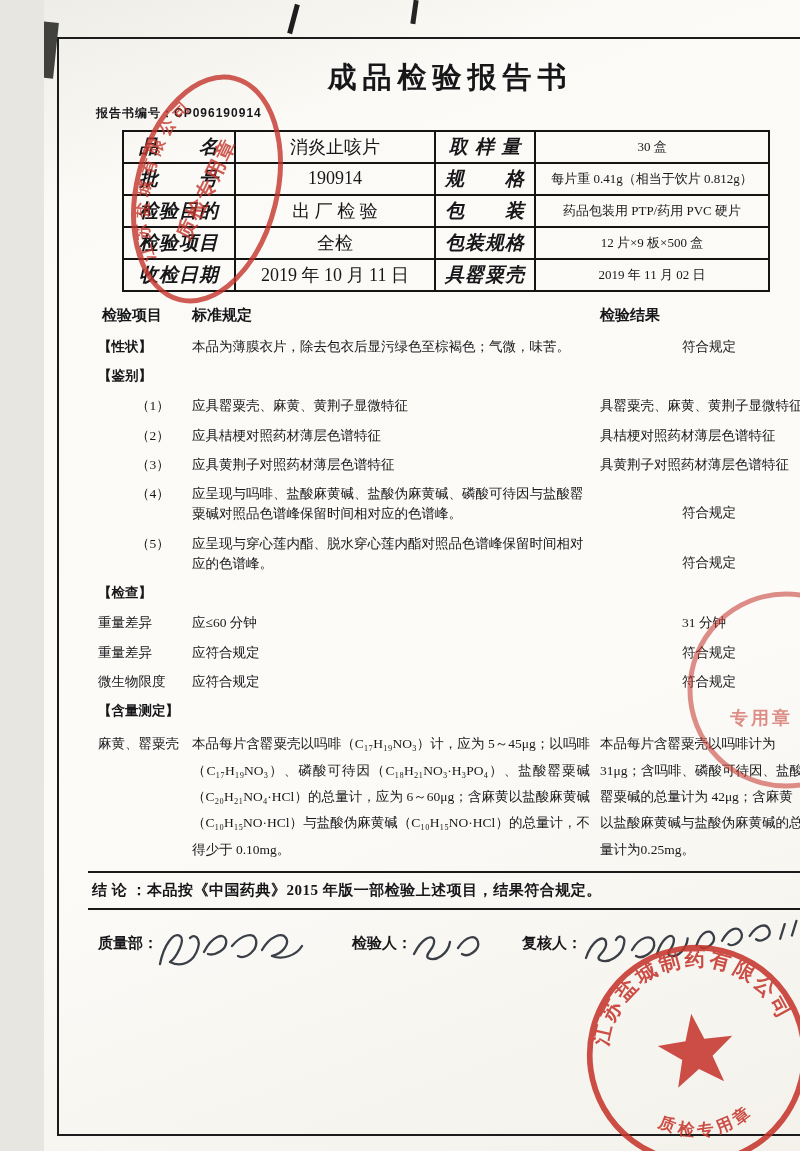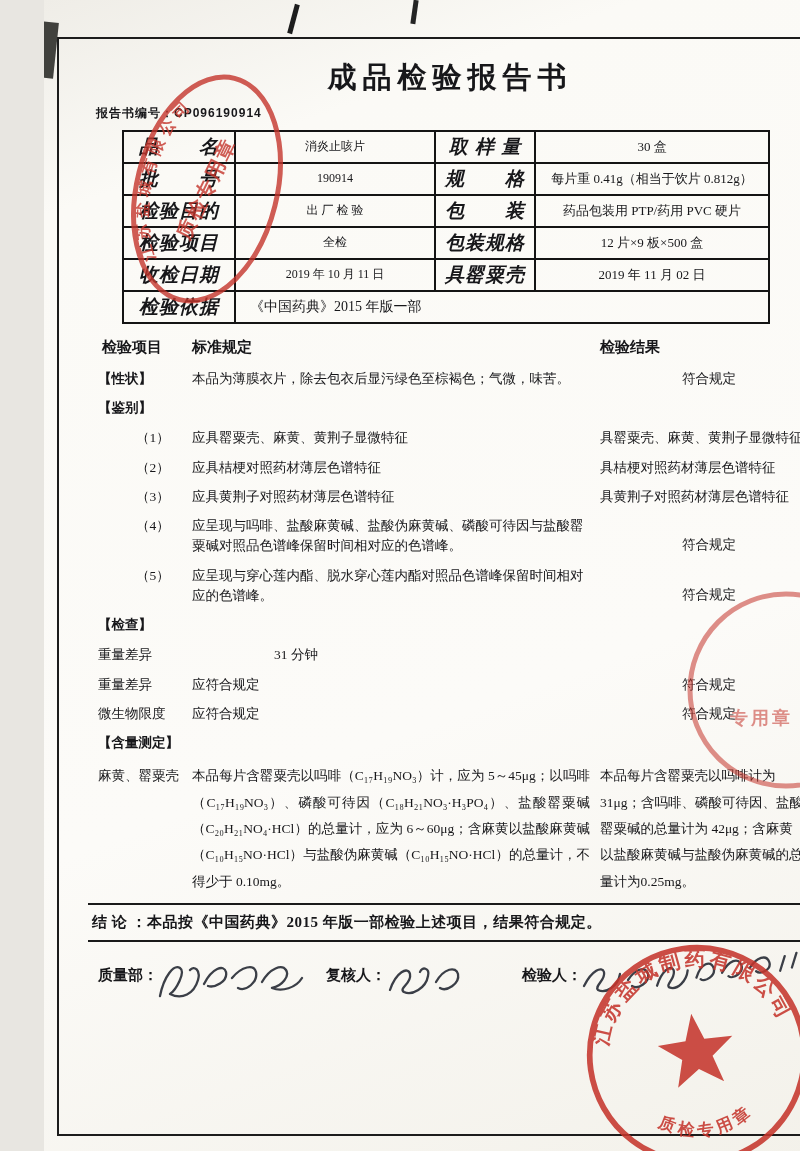--- a/index.html
+++ b/index.html
@@ -51,21 +51,21 @@
   table.info {
     border-collapse: collapse;
     table-layout: fixed;
     width: 646px;
     margin: 8px 0 0 26px;
   }
   table.info td {
     border: 2px solid #141414;
     height: 32px;
     text-align: center;
-    font-size: 12px;
+    font-size: 18px;
     padding: 2px 5px;
     overflow: hidden;
   }
   table.info td.lbl {
     font-family: "Liberation Sans", sans-serif;
     font-weight: 700;
     font-size: 19px;
     letter-spacing: 1px;
     font-style: italic;
   }
@@ -181,24 +181,20 @@
             <td class="val">全检</td>
             <td class="lbl">包装规格</td>
             <td class="val val2">12 片×9 板×500 盒</td>
           </tr>
           <tr>
             <td class="lbl">收检日期</td>
             <td class="val">2019 年 10 月 11 日</td>
             <td class="lbl">具罂粟壳</td>
             <td class="val val2">2019 年 11 月 02 日</td>
           </tr>
-          <tr>
-            <td class="lbl">检验依据</td>
-            <td class="val basis-val" colspan="3">《中国药典》2015 年版一部</td>
-          </tr>
         </tbody>
     </table>
 
     <div class="results">
       <div class="r-head">
         <div class="h-item">检验项目</div>
         <div class="h-standard">标准规定</div>
         <div class="h-result">检验结果</div>
       </div>
       <div>
@@ -233,20 +229,21 @@
           <div class="r-row sub">
             <div class="r-label">（5）</div>
             <div class="r-standard">应呈现与穿心莲内酯、脱水穿心莲内酯对照品色谱峰保留时间相对应的色谱峰。</div>
             <div class="r-result pad offset">符合规定</div>
           </div>
           <div class="r-row section">
             <div class="r-label bold">【检查】</div>
           </div>
           <div class="r-row item">
             <div class="r-label">重量差异</div>
+            <div class="r-standard">应≤60 分钟</div>
             <div class="r-result pad">31 分钟</div>
           </div>
           <div class="r-row item">
             <div class="r-label">重量差异</div>
             <div class="r-standard">应符合规定</div>
             <div class="r-result pad">符合规定</div>
           </div>
           <div class="r-row item">
             <div class="r-label">微生物限度</div>
             <div class="r-standard">应符合规定</div>
@@ -265,30 +262,30 @@
 
     <div class="conclusion">结 论 ：本品按《中国药典》2015 年版一部检验上述项目，结果符合规定。</div>
 
     <div class="sig-row">
       <div class="sig quality">
         <span>质量部：</span>
         <svg width="150" height="52" viewBox="0 0 150 52">
           <path class="ink" d="M6,40 C10,20 20,8 26,12 C32,16 22,34 16,38 C28,44 40,38 44,24 C47,14 40,9 36,14 M50,28 C58,12 70,8 72,16 C74,26 60,32 54,30 M78,22 C88,10 100,8 102,16 C104,26 92,36 84,32 M108,26 C116,12 128,8 132,14 C136,20 128,30 118,32 C128,36 142,32 148,22"></path>
         </svg>
       </div>
+      <div class="sig inspector">
+        <span>检验人：</span>
+        <svg width="92" height="46" viewBox="0 0 92 46">
+          <path class="ink" d="M6,30 C14,14 24,10 26,16 C28,24 16,30 20,34 C28,38 40,30 42,18 M50,24 C58,12 68,10 70,18 C72,26 60,34 54,30"></path>
+        </svg>
+      </div>
       <div class="sig review">
         <span>复核人：</span>
         <svg width="92" height="46" viewBox="0 0 92 46">
           <path class="ink" d="M8,34 C14,16 26,10 28,18 C30,28 16,32 22,36 C30,40 44,32 46,20 C48,12 40,10 38,16 M54,26 C62,12 74,10 76,18 C78,28 64,36 58,32"></path>
-        </svg>
-      </div>
-      <div class="sig inspector">
-        <span>检验人：</span>
-        <svg width="92" height="46" viewBox="0 0 92 46">
-          <path class="ink" d="M6,30 C14,14 24,10 26,16 C28,24 16,30 20,34 C28,38 40,30 42,18 M50,24 C58,12 68,10 70,18 C72,26 60,34 54,30"></path>
         </svg>
       </div>
       <div class="sig-extra">
         <svg width="160" height="48" viewBox="0 0 160 48">
           <path class="ink" d="M6,32 C12,18 22,12 24,18 C26,26 14,32 18,35 C26,39 36,30 38,20 M46,28 C52,14 62,12 64,20 C66,28 54,34 50,30 M72,26 C80,14 90,12 92,20 C94,28 82,34 78,30 M100,24 C108,14 118,12 120,20 C122,28 110,32 106,28 M130,30 L136,16 M142,28 L148,14"></path>
         </svg>
       </div>
     </div>
 
   </div>

